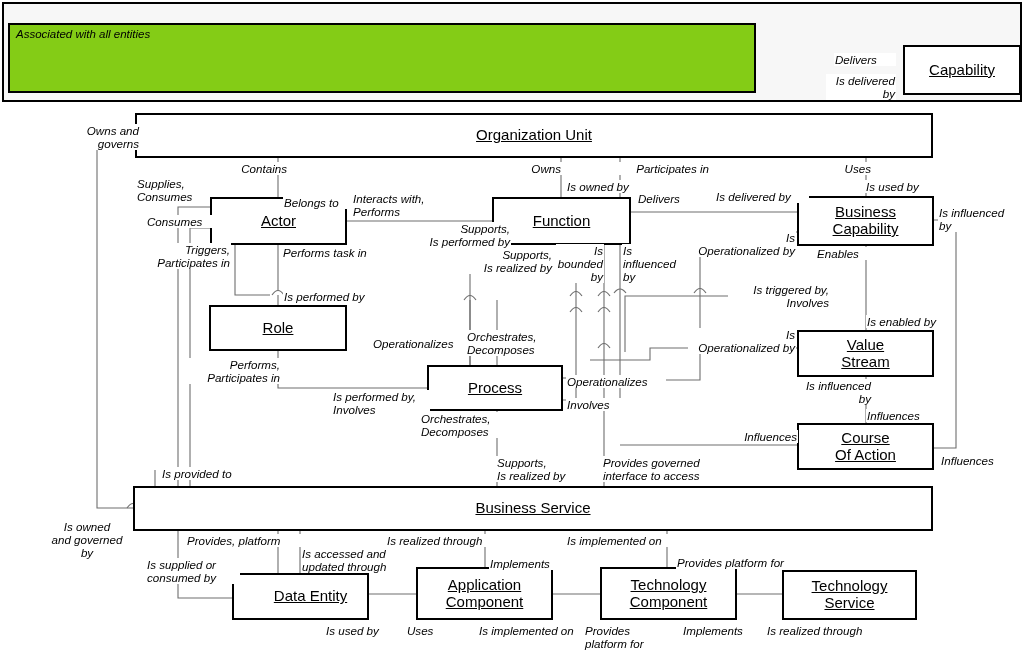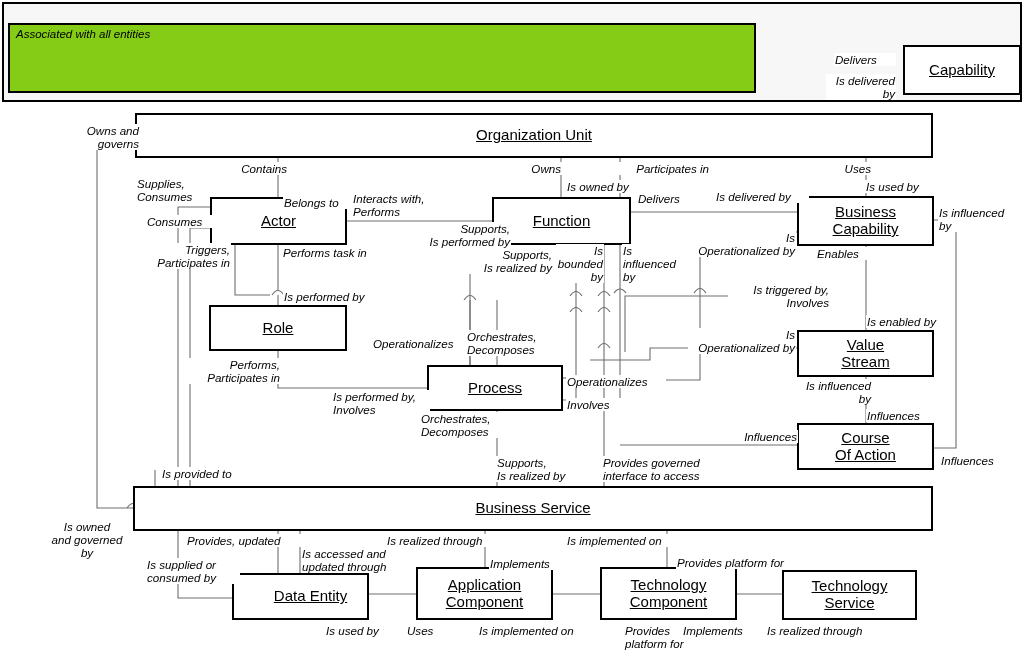--- a/index.html
+++ b/index.html
@@ -290,31 +290,31 @@
       <div class="lbl r" style="left: 730px; top: 430px; width: 66px;">Influences</div>
       <div class="lbl l" style="left: 940px; top: 454px; width: 66px;">Influences</div>
       <div class="lbl l" style="left: 161px; top: 467px; width: 88px;">Is provided to</div>
       <div class="lbl l" style="left: 496px; top: 456px; width: 90px;">Supports,
 Is realized by</div>
       <div class="lbl l" style="left: 602px; top: 456px; width: 112px;">Provides governed
 interface to access</div>
       <div class="lbl c" style="left: 44px; top: 520px; width: 84px;">Is owned
 and governed
 by</div>
-      <div class="lbl l" style="left: 186px; top: 534px; width: 116px;">Provides, updated</div>
+      <div class="lbl l" style="left: 186px; top: 534px; width: 116px;">Provides, platform</div>
       <div class="lbl l" style="left: 301px; top: 547px; width: 100px;">Is accessed and
 updated through</div>
       <div class="lbl l" style="left: 146px; top: 558px; width: 92px;">Is supplied or
 consumed by</div>
       <div class="lbl l" style="left: 386px; top: 534px; width: 116px;">Is realized through</div>
       <div class="lbl l" style="left: 489px; top: 557px; width: 74px;">Implements</div>
       <div class="lbl l" style="left: 566px; top: 534px; width: 110px;">Is implemented on</div>
       <div class="lbl l" style="left: 676px; top: 556px; width: 122px;">Provides platform for</div>
       <div class="lbl l" style="left: 325px; top: 624px; width: 68px;">Is used by</div>
       <div class="lbl l" style="left: 406px; top: 624px; width: 40px;">Uses</div>
       <div class="lbl l" style="left: 478px; top: 624px; width: 110px;">Is implemented on</div>
-      <div class="lbl l" style="left: 584px; top: 624px; width: 66px; margin-left: 40px;">Provides
+      <div class="lbl l" style="left: 584px; top: 624px; width: 66px;">Provides
 platform for</div>
       <div class="lbl l" style="left: 682px; top: 624px; width: 74px;">Implements</div>
       <div class="lbl l" style="left: 766px; top: 624px; width: 116px;">Is realized through</div>
     </div>
 
 </div>
 
 </body></html>

